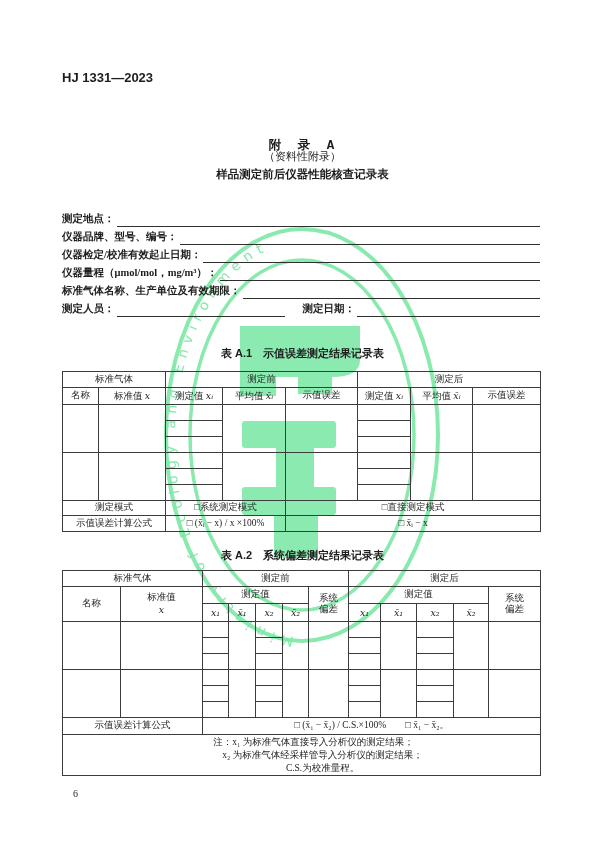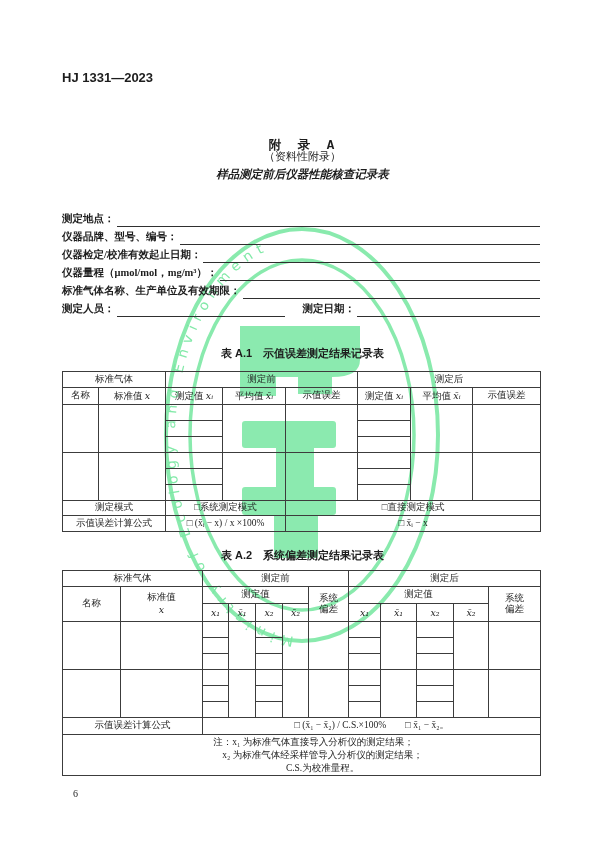--- a/index.html
+++ b/index.html
@@ -5,21 +5,21 @@
   html,body{margin:0;padding:0;background:#e8e8e8;}
   .page{position:relative;width:605px;height:855px;background:#ffffff;overflow:hidden;
         font-family:"Liberation Serif","DejaVu Serif",serif;color:#1d1d1d;}
   .abs{position:absolute;}
   .center{left:0;width:605px;text-align:center;}
   .layer-content{position:absolute;inset:0;z-index:1;}
   .layer-wm{position:absolute;inset:0;z-index:0;}
   .std-no{font-family:"Liberation Sans","DejaVu Sans",sans-serif;font-weight:bold;font-size:13px;}
   .h-app{font-family:"Liberation Sans","DejaVu Sans",sans-serif;font-weight:bold;font-size:12.5px;letter-spacing:2px;}
   .h-sub{font-family:"Liberation Sans","DejaVu Sans",sans-serif;font-weight:normal;font-size:11px;}
-  .h-name{font-family:"Liberation Sans","DejaVu Sans",sans-serif;font-weight:bold;font-size:11.5px;font-style:italic;}
+  .h-name{font-family:"Liberation Sans","DejaVu Sans",sans-serif;font-weight:bold;font-size:11.5px;}
   .tbl-title{font-family:"Liberation Sans","DejaVu Sans",sans-serif;font-weight:bold;font-size:11px;}
   .form-block{left:62px;width:478px;top:209px;}
   .frow{display:flex;align-items:flex-end;height:18px;font-size:10.5px;font-weight:bold;}
   .flabel{white-space:nowrap;padding-bottom:1px;}
   .fline{flex:1 1 auto;border-bottom:1px solid #2f2f2f;height:13px;margin-left:2px;}
   .fline.fixed{flex:0 0 168px;}
   .flabel.second{margin-left:18px;}
   table.rec{border-collapse:collapse;table-layout:fixed;position:absolute;left:62px;width:478px;
             border:1.6px solid #2a2a2a;background:transparent;}
   table.rec td{border:1px solid #3c3c3c;padding:0 2px;font-size:9.5px;text-align:center;

